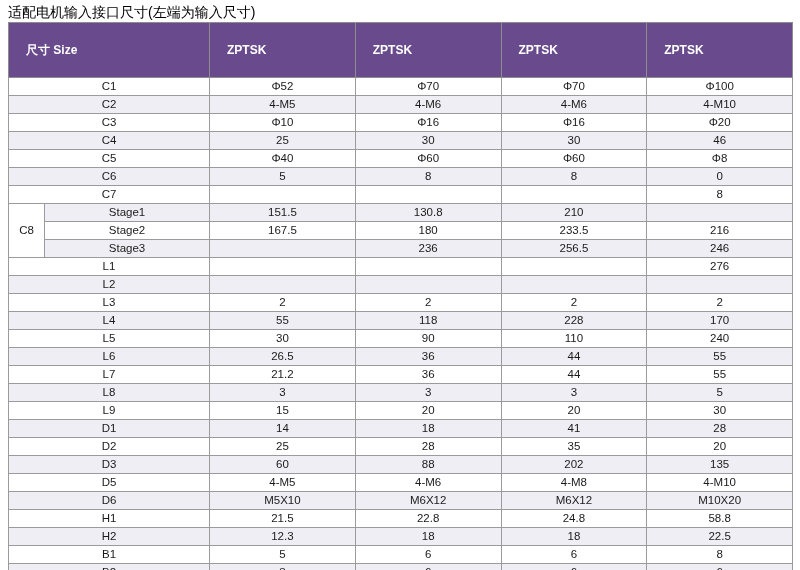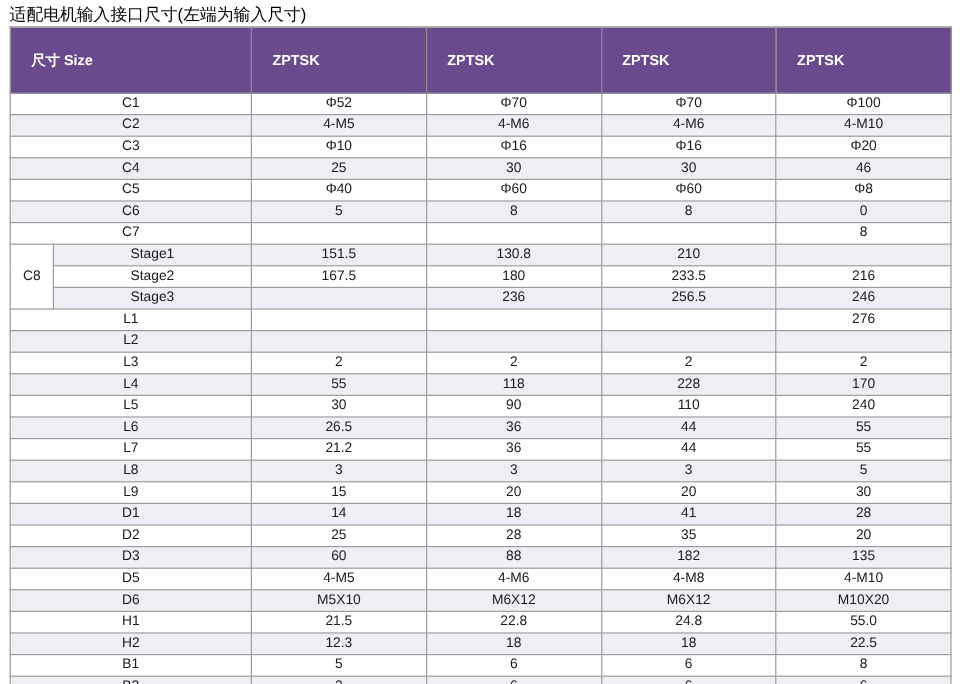--- a/index.html
+++ b/index.html
@@ -231,21 +231,21 @@
     <td class="label-cell" colspan="2">D2</td>
   <td>25</td>
           <td>28</td>
           <td>35</td>
           <td>20</td>
         </tr>
         <tr class="stripe">
     <td class="label-cell" colspan="2">D3</td>
   <td>60</td>
           <td>88</td>
-          <td>182</td>
+          <td>202</td>
           <td>135</td>
         </tr>
         <tr>
     <td class="label-cell" colspan="2">D5</td>
   <td>4-M5</td>
           <td>4-M6</td>
           <td>4-M8</td>
           <td>4-M10</td>
         </tr>
         <tr class="stripe">
@@ -253,21 +253,21 @@
   <td>M5X10</td>
           <td>M6X12</td>
           <td>M6X12</td>
           <td>M10X20</td>
         </tr>
         <tr>
     <td class="label-cell" colspan="2">H1</td>
   <td>21.5</td>
           <td>22.8</td>
           <td>24.8</td>
-          <td>55.0</td>
+          <td>58.8</td>
         </tr>
         <tr class="stripe">
     <td class="label-cell" colspan="2">H2</td>
   <td>12.3</td>
           <td>18</td>
           <td>18</td>
           <td>22.5</td>
         </tr>
         <tr>
     <td class="label-cell" colspan="2">B1</td>

